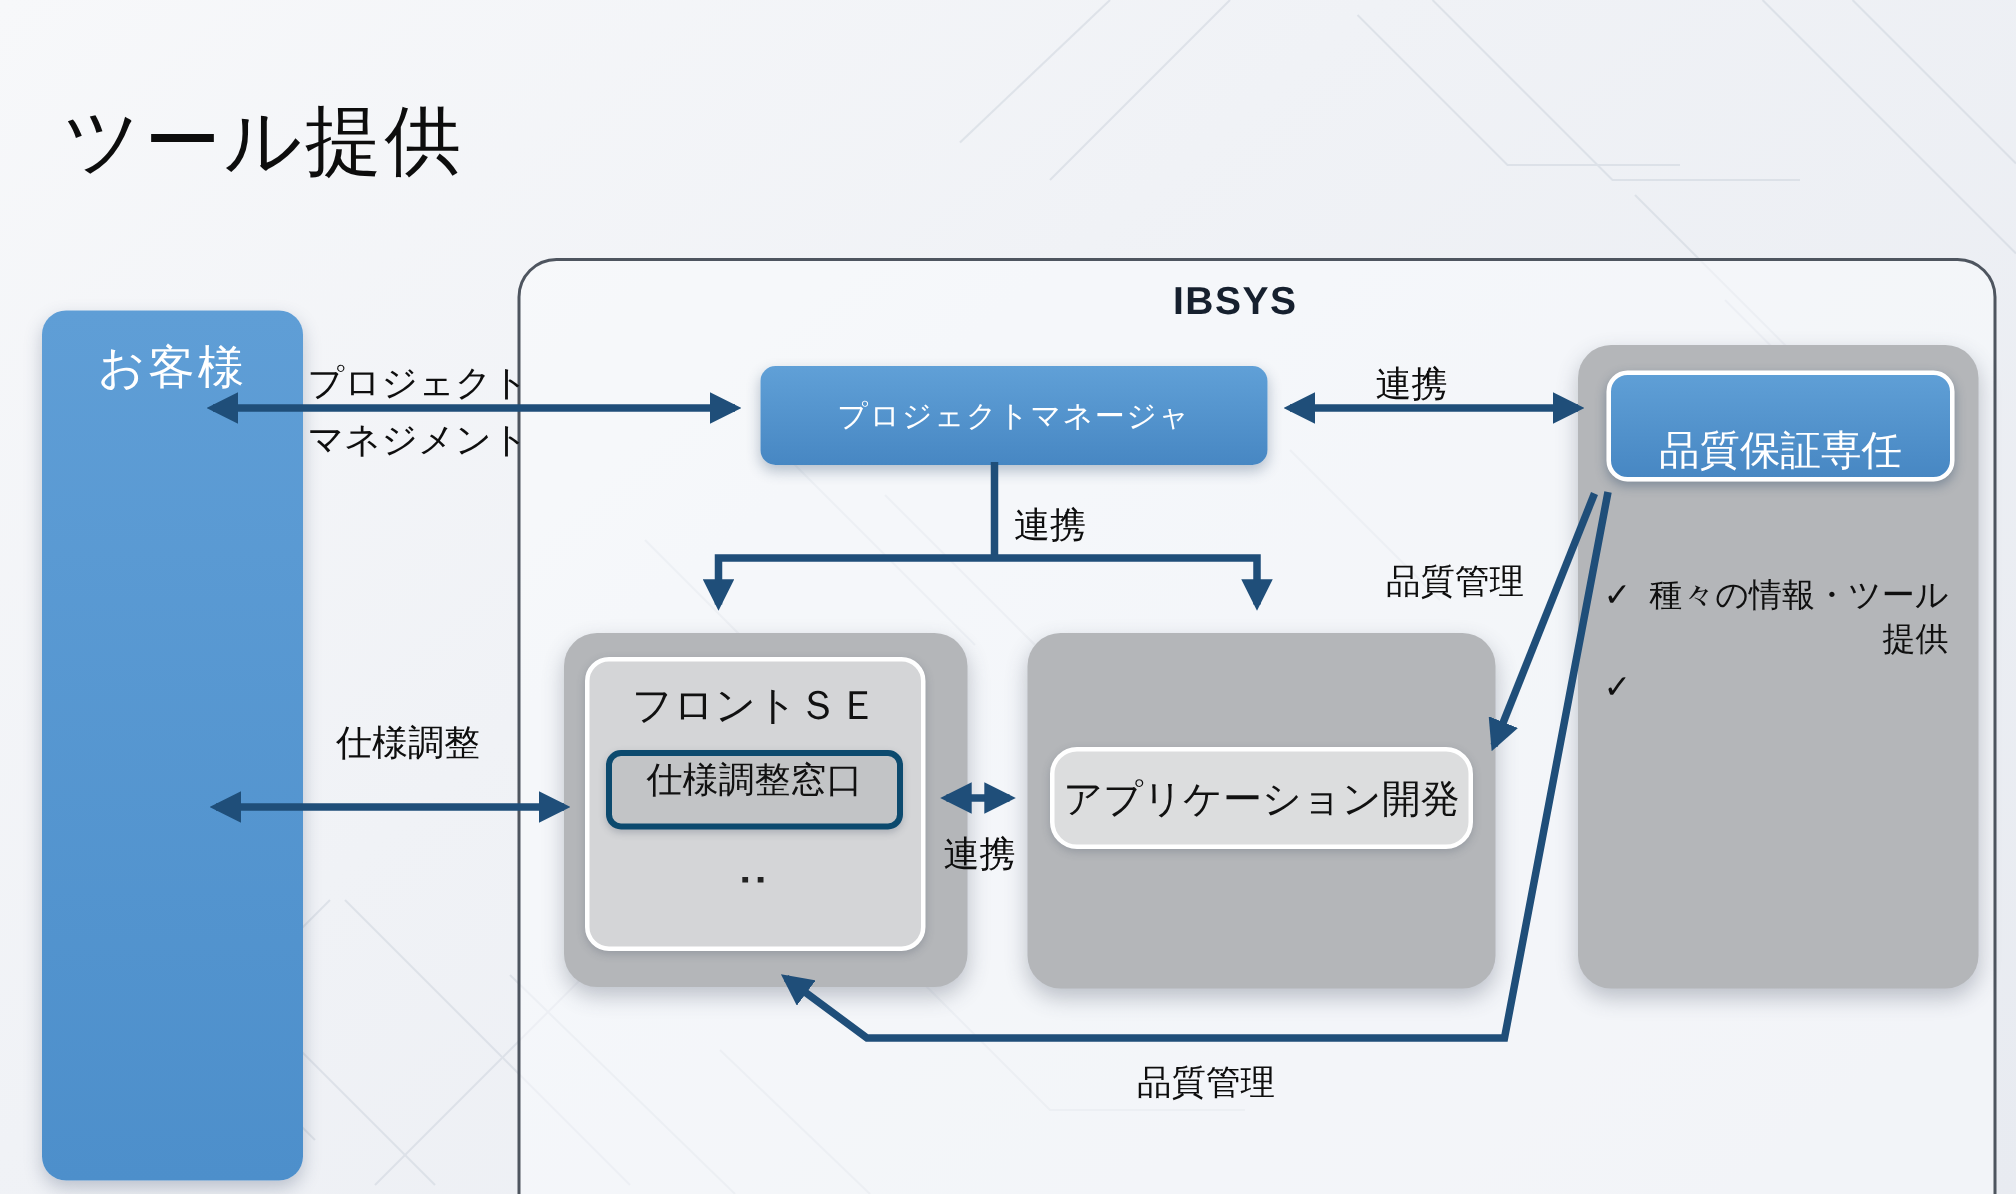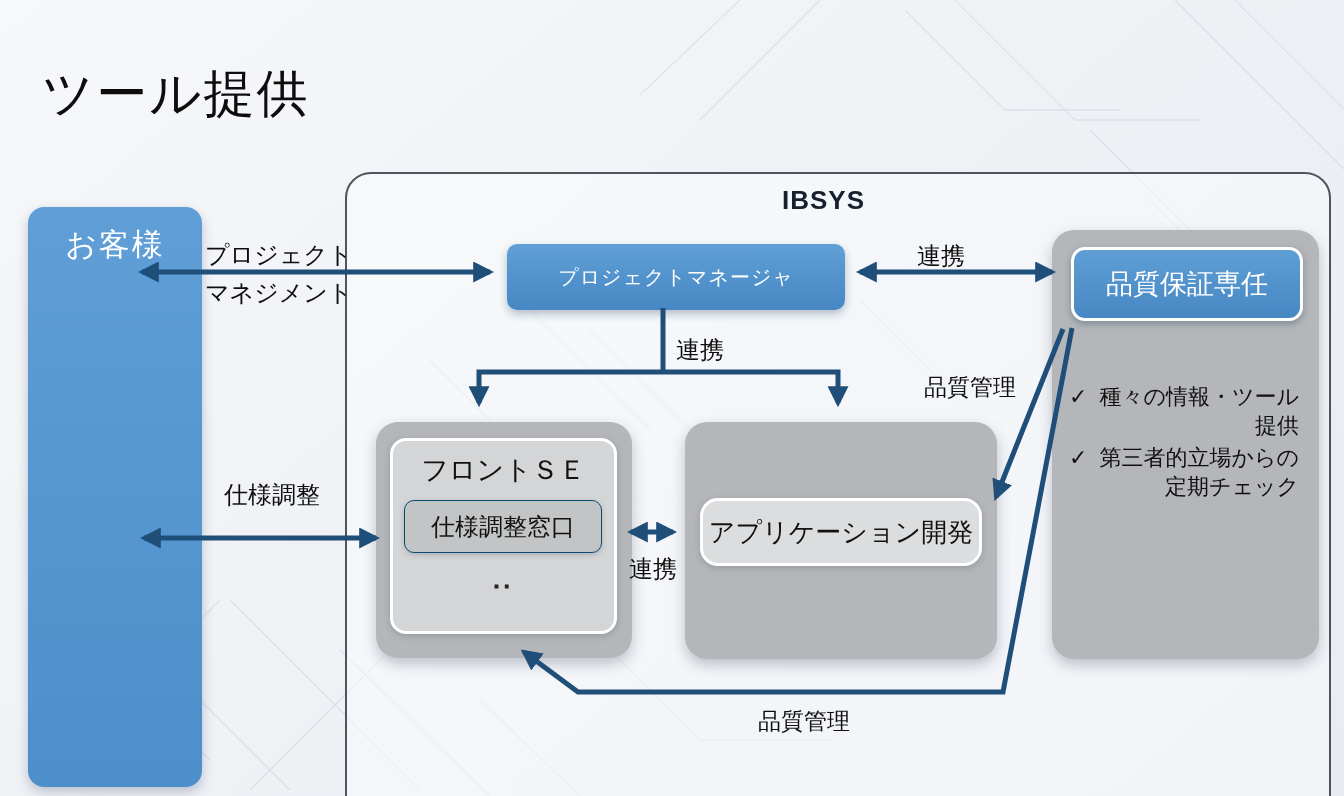--- a/index.html
+++ b/index.html
@@ -24,45 +24,45 @@
                color:#16202e;letter-spacing:1px;}
   
   .pm{position:absolute;left:160px;top:70px;width:338px;height:66px;border-radius:10px;
       background:linear-gradient(180deg,#60a0d7,#4787c3);
       box-shadow:0 4px 9px rgba(30,60,95,.30);
       display:flex;align-items:center;justify-content:center;}
   .pm .lbl{font-size:20px;color:#fff;font-weight:500;letter-spacing:1px;}
   
   .gray-outer{position:absolute;border-radius:22px;background:#b4b6b9;
               box-shadow:0 6px 14px rgba(60,70,90,.30);}
-  .front-se{left:29px;top:248px;width:256px;height:236px;}
+  .front-se{left:29px;top:248px;width:256px;height:236px;padding-left:13px;}
   .front-se-inner{position:absolute;left:14px;top:16px;width:227px;height:196px;
                   border-radius:16px;background:#d4d5d7;border:3px solid #fff;
                   box-sizing:border-box;box-shadow:0 2px 6px rgba(60,70,90,.25);}
   .front-se-title{display:block;text-align:center;margin-top:11px;font-size:27px;
                   color:#111;font-weight:500;}
   .window-box{position:absolute;left:11px;top:59px;width:198px;height:53px;
-              border-radius:10px;background:#c2c4c6;border:1px solid #0c4a6e;
-              box-sizing:border-box;display:flex;align-items:center;justify-content:center;
+              border-radius:10px;background:#c2c4c6;border:4px solid #0c4a6e;
+              box-sizing:border-box;display:flex;align-items:flex-start;justify-content:center;
               box-shadow:0 2px 5px rgba(60,70,90,.25);}
   .window-box .lbl{font-size:24px;color:#111;font-weight:500;}
   .vdots{position:absolute;left:0;right:0;top:128px;text-align:center;font-size:26px;
          color:#222;transform:rotate(90deg);font-weight:700;}
   .app-dev{left:338px;top:248px;width:312px;height:237px;}
   .app-dev-pill{position:absolute;left:15px;top:76px;width:282px;height:68px;
                 border-radius:18px;background:#dcddde;border:3px solid #fff;
                 box-sizing:border-box;display:flex;align-items:center;justify-content:center;
                 box-shadow:0 2px 6px rgba(60,70,90,.25);}
   .app-dev-pill .lbl{font-size:26px;color:#111;font-weight:500;}
   
   .qa{left:705px;top:56px;width:267px;height:429px;}
   .qa-header{position:absolute;left:19px;top:17px;width:232px;height:74px;
              border-radius:14px;background:linear-gradient(180deg,#5f9fd6,#4787c3);
              border:3px solid #fff;box-sizing:border-box;
-             display:flex;align-items:center;justify-content:center;
+             display:flex;align-items:flex-end;justify-content:center;
              box-shadow:0 3px 7px rgba(30,60,95,.35);}
   .qa-header .lbl{font-size:27px;color:#fff;font-weight:500;}
   .qa-notes{position:absolute;left:17px;top:152px;width:240px;margin:0;padding:0;
             list-style:none;font-size:22px;color:#101010;font-weight:500;line-height:1.34;}
   .qa-notes li{display:flex;margin:0 0 2px 0;}
   .qa-notes .check{width:26px;flex:0 0 26px;}
   .qa-notes .note-text{width:204px;text-align:right;}
   
   .edge-label{position:absolute;font-size:24px;color:#0e0e0e;font-weight:500;white-space:nowrap;}
 </style>
@@ -129,21 +129,20 @@
       <div class="qa-header">
         <span class="lbl">品質保証専任</span>
       </div>
       <ul class="qa-notes">
         <li>
           <span class="check">✓</span>
           <span class="note-text">種々の情報・ツール提供</span>
         </li>
         <li>
           <span class="check">✓</span>
-          <span class="note-text">第三者的立場からの定期チェック</span>
         </li>
       </ul>
     </div>
   </div>
 
   <svg class="layer" width="1344" height="796" viewBox="0 0 1344 796">
     <defs>
       <marker id="ah" viewBox="0 0 10 10" refX="8" refY="5" markerWidth="4.2" markerHeight="4.2" orient="auto-start-reverse" markerUnits="strokeWidth">
         <path d="M0,0 L10,5 L0,10 z" fill="#1f4e79"></path>
       </marker>

